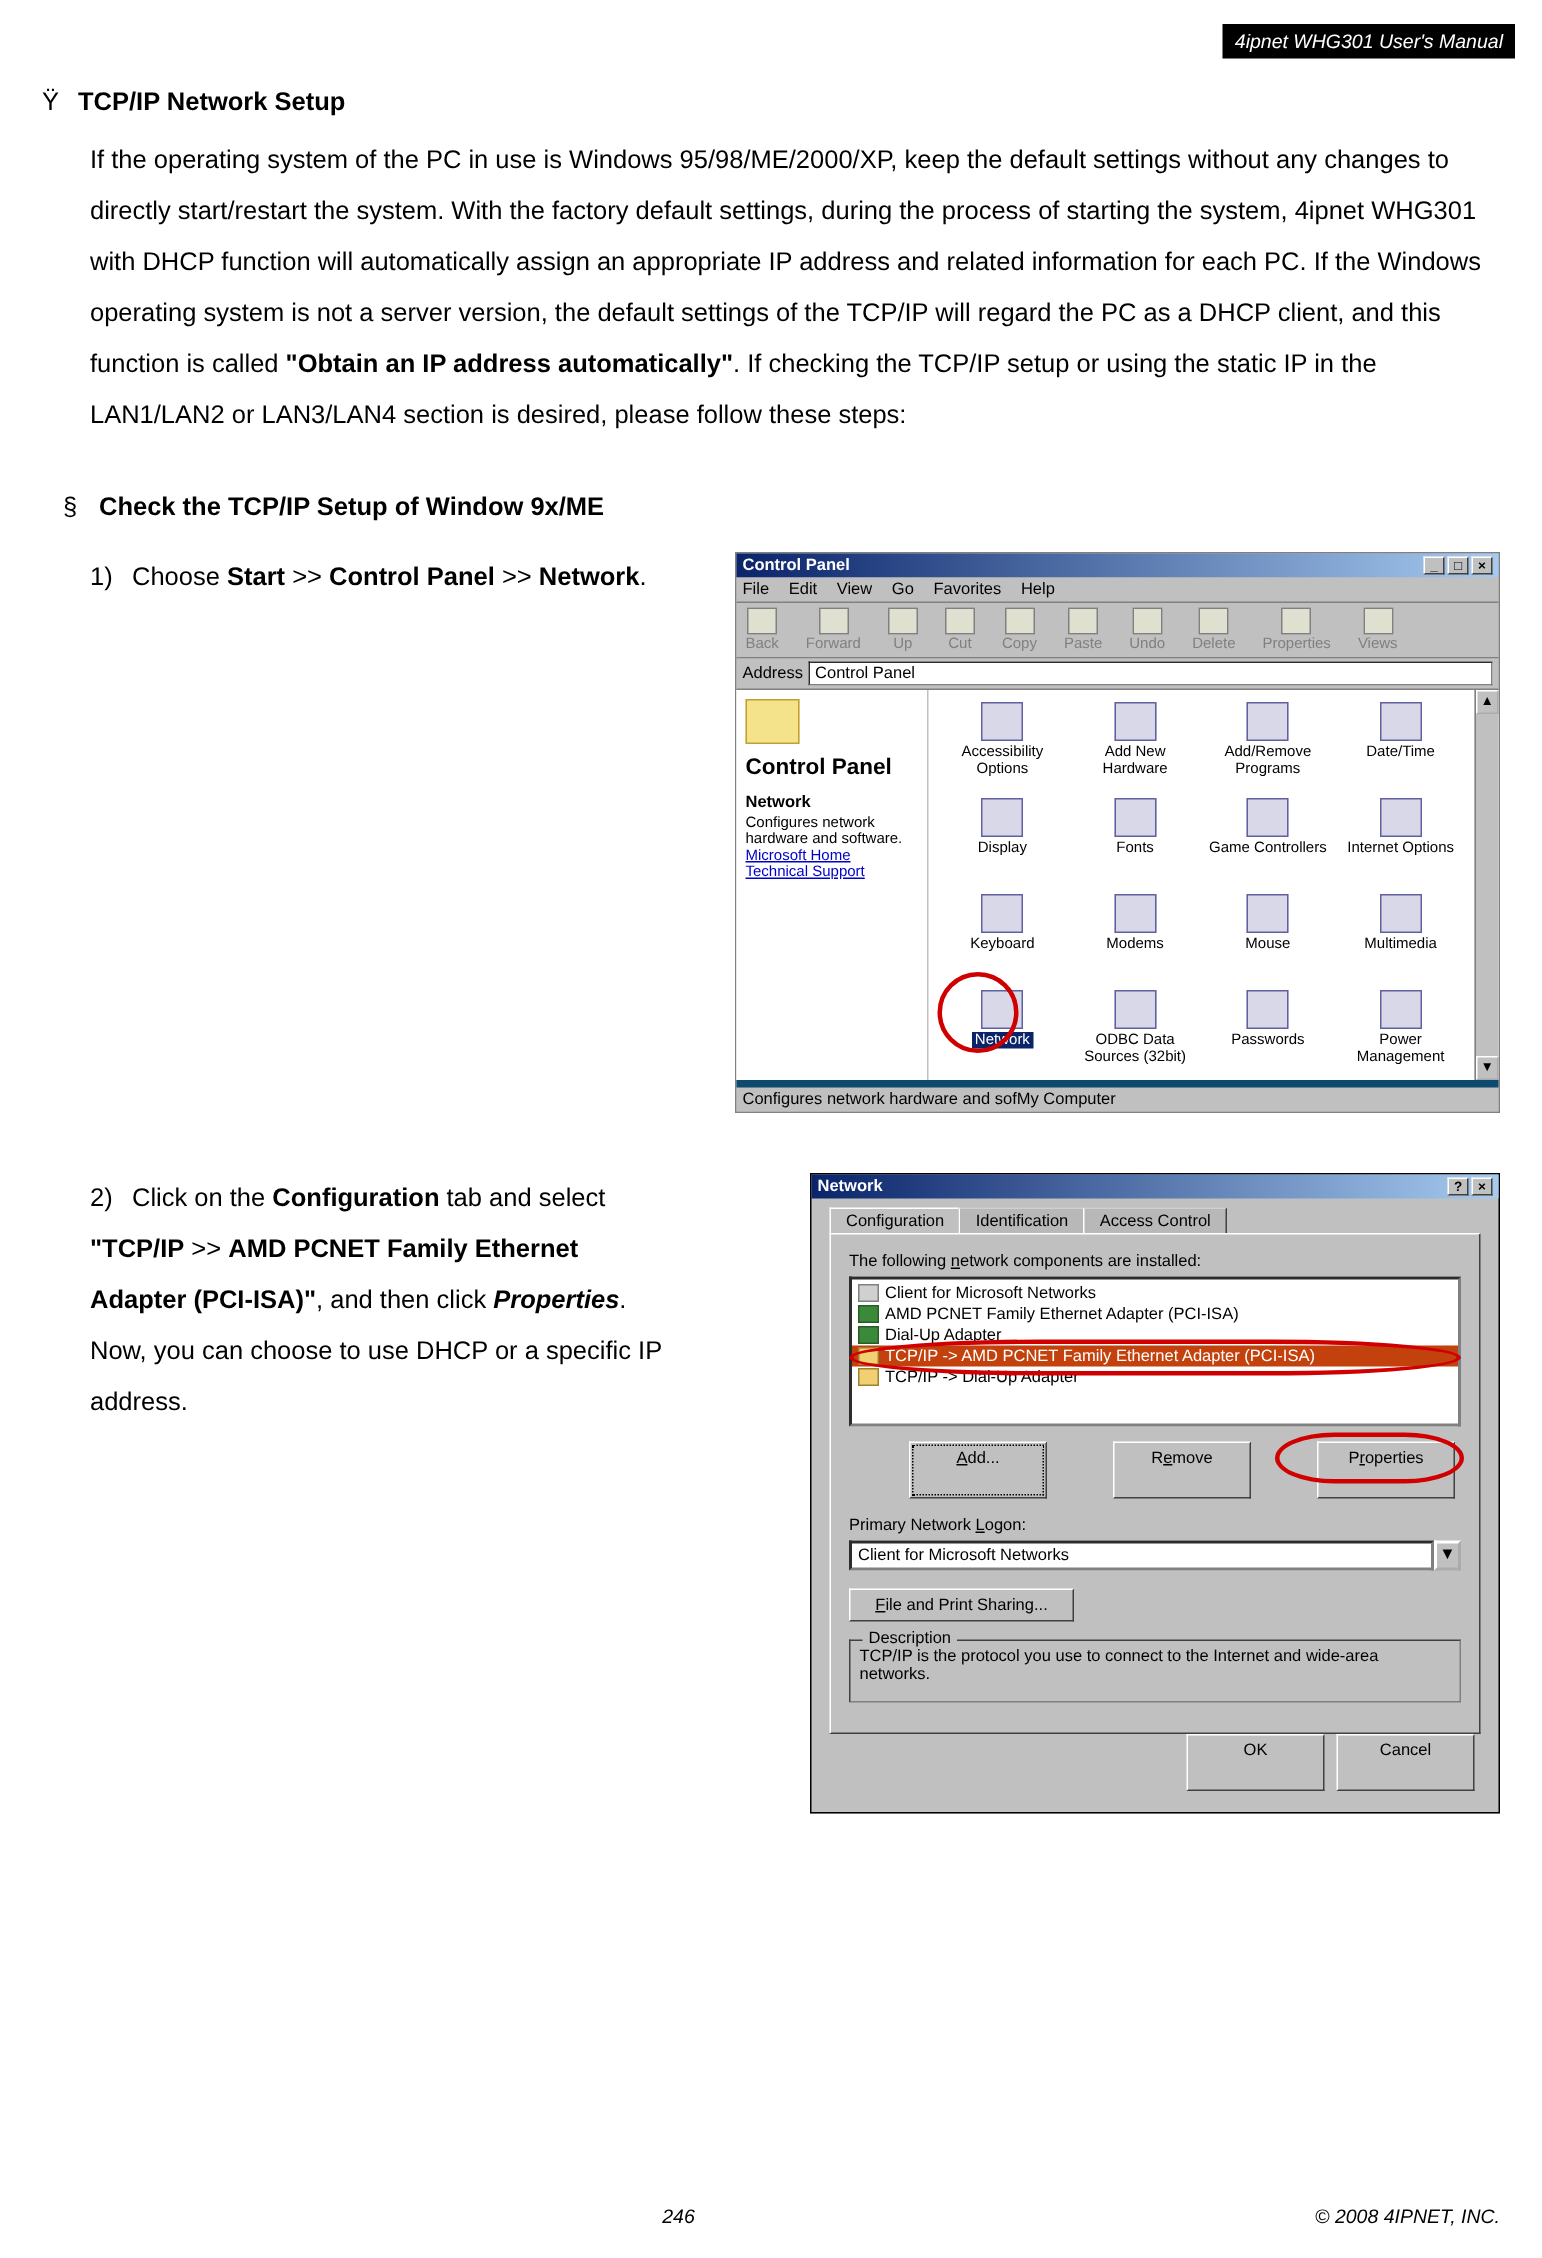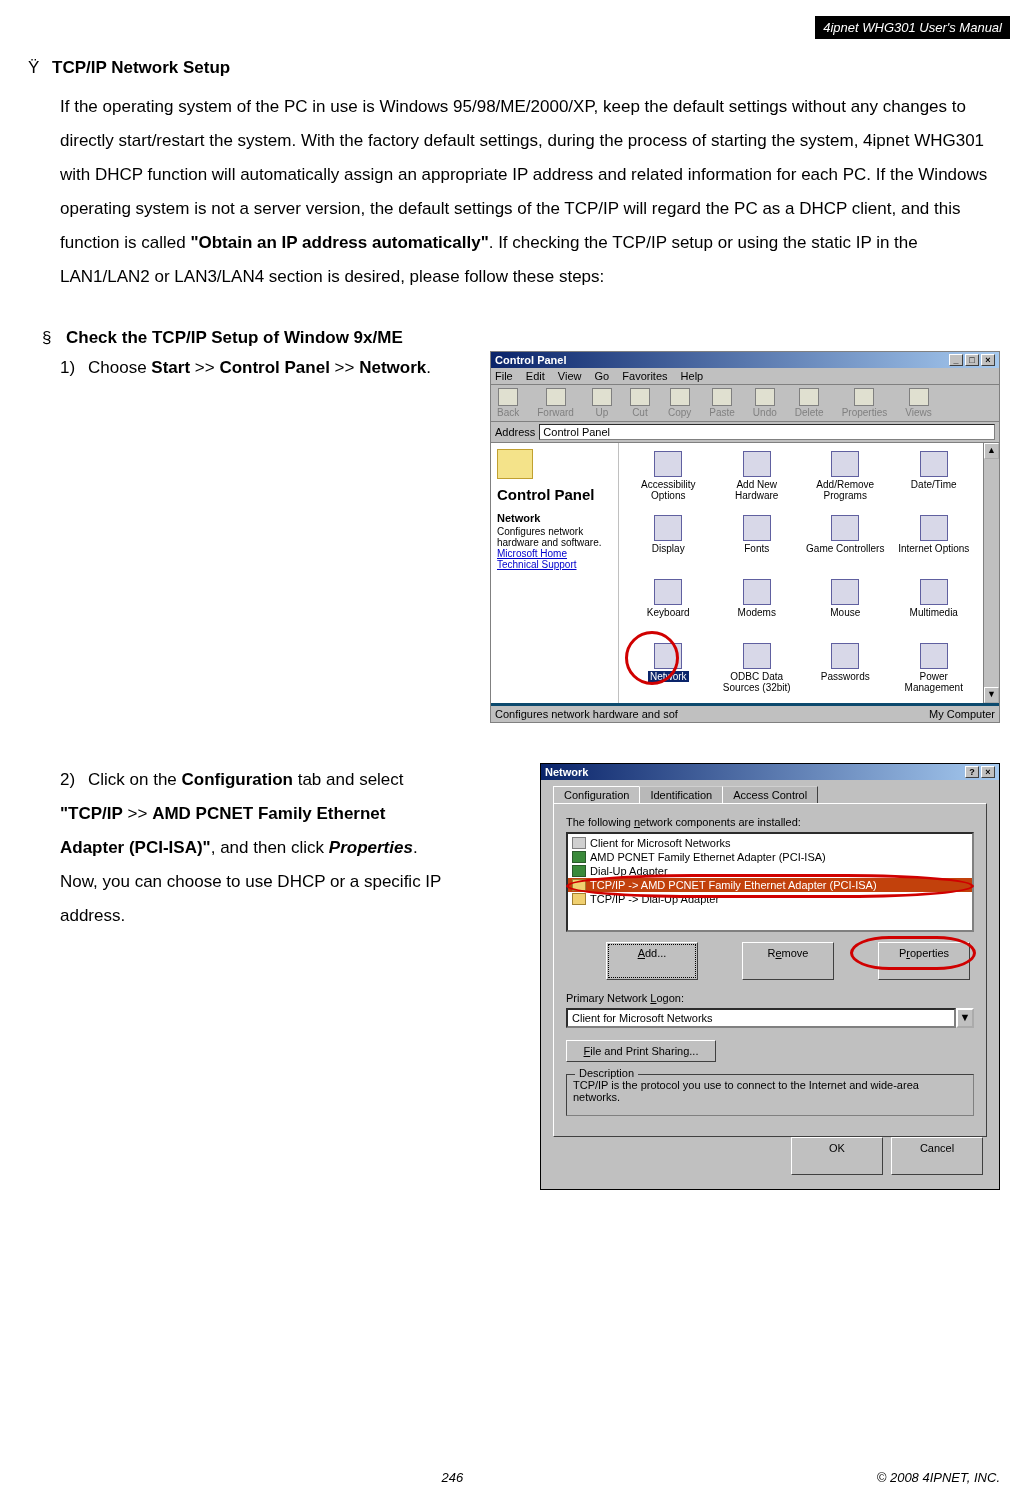--- a/index.html
+++ b/index.html
@@ -38,21 +38,21 @@
       margin-left: 32px;
       font-size: 17px;
       line-height: 2.0;
       margin-bottom: 34px;
     }
     .body-text b { font-weight: bold; }
     .subsection-title {
       margin-left: 14px;
       font-weight: bold;
       font-size: 17px;
-      margin-bottom: 3px;
+      margin-bottom: 20px;
     }
     .sub-prefix {
       display: inline-block;
       width: 24px;
       font-weight: normal;
     }
     .row {
       display: flex;
       align-items: flex-start;
       margin-bottom: 40px;
@@ -140,21 +140,21 @@
     .cp-icon .g {
       width:28px;height:26px;margin:0 auto 2px;
       background:#d8d8e8;border:1px solid #6060a0;
     }
     .cp-icon.selected .lbl { background:#0a246a;color:#fff;padding:0 2px;display:inline-block; }
     .red-circle {
       position:absolute; width:54px;height:54px;border:3px solid #d00000;border-radius:50%;
       pointer-events:none;
     }
     .cp-status {
-      background:#c0c0c0;border-top:3px solid #0c4a6e;padding:2px 4px;display:flex;justify-content:space-between;
+      background:#c0c0c0;border-top:5px solid #0c4a6e;padding:2px 4px;display:flex;justify-content:flex-start;
     }
     
     .net-window {
       width: 460px;
       background:#c0c0c0;
       font-family: Tahoma, Arial, sans-serif;
       font-size:11px;
       border:1px solid #000;
       margin-left:auto;
     }

